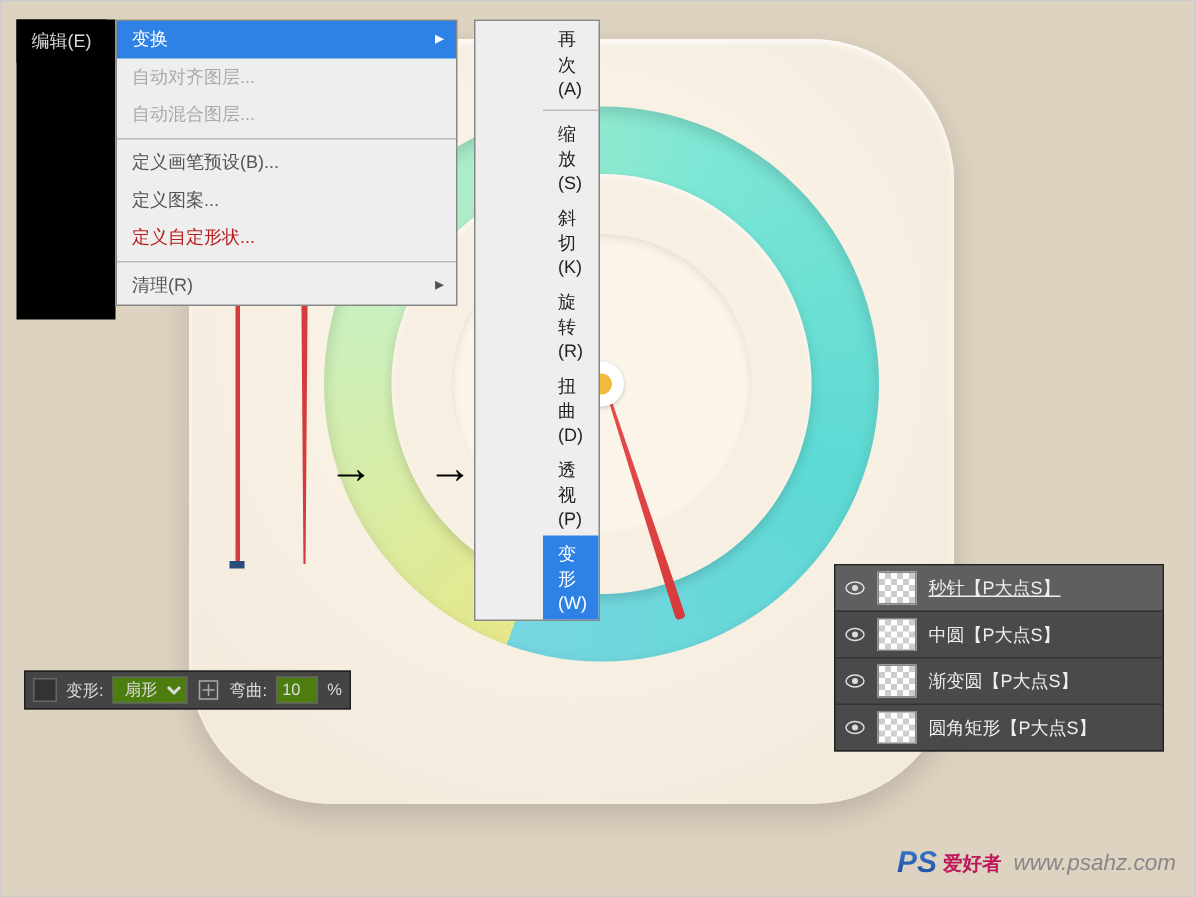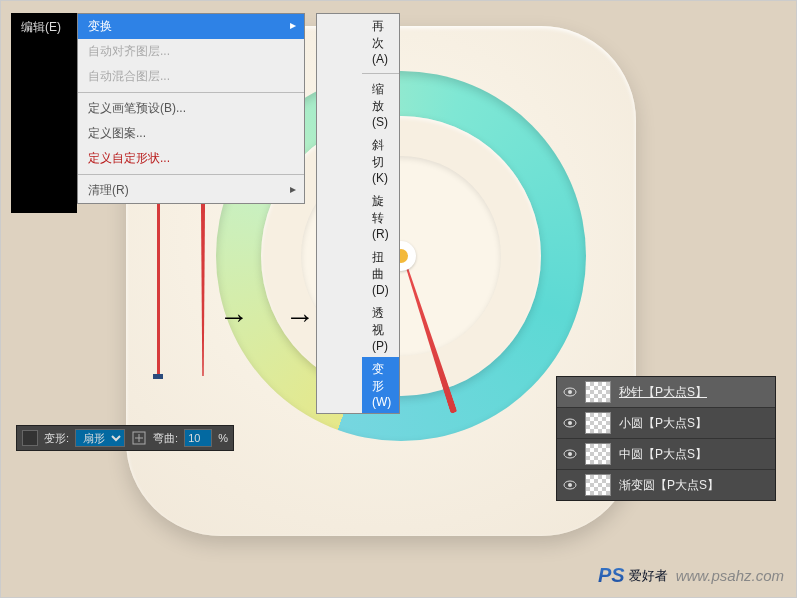--- a/index.html
+++ b/index.html
@@ -95,46 +95,46 @@
     position: absolute; left: 315px; top: 12px;
     width: 84px;
     background:#eeeeee;border:1px solid #888;font-size:12px;color:#222;padding-left:45px;
   }
   .submenu .item{padding:4px 10px;}
   .submenu .sep{height:1px;background:#bbb;margin:3px 0;}
   .submenu .highlight{background:#2e82e6;color:#ffffff;}
 
   
   .warp-bar {
-    position: absolute; left: 15px; top: 424px;
+    position: absolute; left: 15px; top: 446px;
     display:flex;align-items:center;gap:6px;
     background:#444;border:1px solid #222;padding:3px 5px;font-size:11px;color:#ddd;justify-content:space-between;
   }
   .warp-bar .grid-ic{width:16px;height:16px;background:#333;border:1px solid #666;}
-  .warp-bar select, .warp-bar input{background:#0369a1;color:#ddd;border:1px solid #666;font-size:11px;padding:1px 3px;height:18px;}
+  .warp-bar select, .warp-bar input{background:#4d7c0f;color:#ddd;border:1px solid #666;font-size:11px;padding:1px 3px;height:18px;}
   .warp-bar input{width:28px;}
   .warp-bar .swap-ic svg{display:block;}
 
   
   .layers {
     position: absolute; right: 20px; top: 375px;
     width: 220px;
     background:#4a4a4a;border:1px solid #222;font-size:12px;
   }
   .layers .row{display:flex;align-items:center;gap:8px;padding:4px 6px;border-top:1px solid #333;color:#eee;}
   .layers .row:first-child{border-top:none;}
   .layers .eye{width:14px;height:14px;}
   .layers .thumb{width:26px;height:22px;background:#fff;border:1px solid #888;background-image:linear-gradient(45deg,#ccc 25%,transparent 25%,transparent 75%,#ccc 75%),linear-gradient(45deg,#ccc 25%,transparent 25%,transparent 75%,#ccc 75%);background-size:8px 8px;background-position:0 0,4px 4px;}
   .layers .row.sel{background:#5f5f5f;}
   .layers .row.sel .name{text-decoration:underline;}
 
   
   .watermark{position:absolute;right:12px;bottom:10px;font-size:13px;color:#5a7a3a;display:flex;align-items:center;gap:4px;}
   .watermark .ps{font-weight:700;font-style:italic;font-size:20px;background:linear-gradient(#3a7acc,#1a4a9c);-webkit-background-clip:text;color:transparent;}
-  .watermark .hz{color:#0f172a;font-weight:400;}
+  .watermark .hz{color:#be185d;font-weight:700;}
   .watermark .url{font-size:15px;color:#888;margin-left:4px;font-style:italic;}
 </style>
 </head>
 <body>
 
 <div class="icon-base"></div>
 <div class="ring-gradient"></div>
 <div class="ring-mid"></div>
 <div class="ring-inner"></div>
 <div class="needle-red"></div>
@@ -205,37 +205,37 @@
         </svg></span>
     <span class="thumb"></span>
     <span class="name">秒针【P大点S】</span>
   </div>
   <div class="row">
     <span class="eye"><svg width="14" height="14" viewBox="0 0 14 14">
           <ellipse cx="7" cy="7" rx="6" ry="4" fill="none" stroke="#ddd"></ellipse>
           <circle cx="7" cy="7" r="2" fill="#ddd"></circle>
         </svg></span>
     <span class="thumb"></span>
-    <span class="name">小圆【P大点S】</span>
+    <span class="name">中圆【P大点S】</span>
   </div>
   <div class="row">
     <span class="eye"><svg width="14" height="14" viewBox="0 0 14 14">
           <ellipse cx="7" cy="7" rx="6" ry="4" fill="none" stroke="#ddd"></ellipse>
           <circle cx="7" cy="7" r="2" fill="#ddd"></circle>
         </svg></span>
     <span class="thumb"></span>
-    <span class="name">中圆【P大点S】</span>
+    <span class="name">渐变圆【P大点S】</span>
   </div>
   <div class="row">
     <span class="eye"><svg width="14" height="14" viewBox="0 0 14 14">
           <ellipse cx="7" cy="7" rx="6" ry="4" fill="none" stroke="#ddd"></ellipse>
           <circle cx="7" cy="7" r="2" fill="#ddd"></circle>
         </svg></span>
     <span class="thumb"></span>
-    <span class="name">渐变圆【P大点S】</span>
+    <span class="name">圆角矩形【P大点S】</span>
   </div>
 </div>
 
 <div class="watermark">
   <span class="ps">PS</span>
   <span class="hz">爱好者</span>
   <span class="url">www.psahz.com</span>
 </div>
 
 </body></html>

